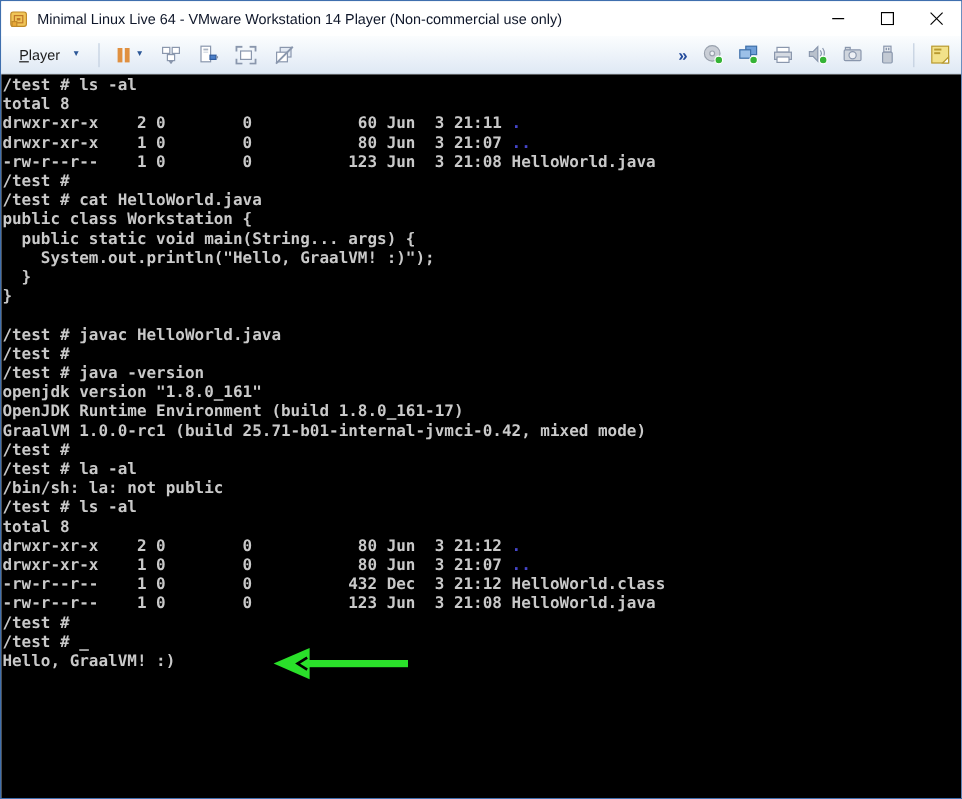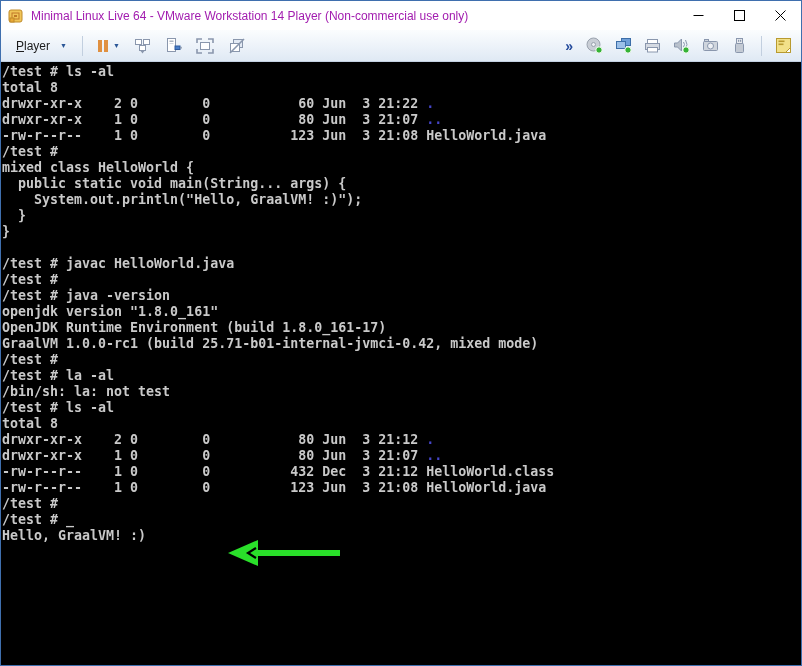--- a/index.html
+++ b/index.html
@@ -13,21 +13,21 @@
     background:#fff; overflow:hidden;
   }
 
   
   .titlebar{
     height:29px; background:#ffffff;
     display:flex; align-items:center;
     padding-left:7px; flex:0 0 auto;
   }
   .app-icon{ width:16px; height:16px; margin-right:7px; flex:0 0 auto; }
-  .title{ font-size:12px; color:#a21caf; white-space:nowrap; flex:1 1 auto; }
+  .title{ font-size:12px; color:#0f172a; white-space:nowrap; flex:1 1 auto; }
   .win-controls{ display:flex; height:100%; }
   .win-btn{ width:41px; height:100%; display:flex; align-items:center; justify-content:center; }
   .win-btn svg{ display:block; }
 
   
   .toolbar{
     height:32px; flex:0 0 auto;
     background:linear-gradient(#fbfdfe,#ecf2f9 55%,#dfe9f4);
     border-bottom:1px solid #c3d1e2;
     display:flex; align-items:center;
@@ -231,39 +231,40 @@
           </svg>
         </span>
       </div>
     </div>
   </div>
 
   <div class="terminal">
     <div id="term">
         <div class="tline"><span>/test # ls -al</span></div>
         <div class="tline"><span>total 8</span></div>
-        <div class="tline"><span>drwxr-xr-x    2 0        0           60 Jun  3 21:22 </span><span class="seg-dir">.</span></div>
+        <div class="tline"><span>drwxr-xr-x    2 0        0           60 Jun  3 21:11 </span><span class="seg-dir">.</span></div>
         <div class="tline"><span>drwxr-xr-x    1 0        0           80 Jun  3 21:07 </span><span class="seg-dir">..</span></div>
         <div class="tline"><span>-rw-r--r--    1 0        0          123 Jun  3 21:08 HelloWorld.java</span></div>
         <div class="tline"><span>/test #</span></div>
-        <div class="tline"><span>mixed class HelloWorld {</span></div>
+        <div class="tline"><span>/test # cat HelloWorld.java</span></div>
+        <div class="tline"><span>public class Workstation {</span></div>
         <div class="tline"><span>  public static void main(String... args) {</span></div>
         <div class="tline"><span>    System.out.println("Hello, GraalVM! :)");</span></div>
         <div class="tline"><span>  }</span></div>
         <div class="tline"><span>}</span></div>
         <div class="tline"><span></span></div>
         <div class="tline"><span>/test # javac HelloWorld.java</span></div>
         <div class="tline"><span>/test #</span></div>
         <div class="tline"><span>/test # java -version</span></div>
         <div class="tline"><span>openjdk version "1.8.0_161"</span></div>
         <div class="tline"><span>OpenJDK Runtime Environment (build 1.8.0_161-17)</span></div>
         <div class="tline"><span>GraalVM 1.0.0-rc1 (build 25.71-b01-internal-jvmci-0.42, mixed mode)</span></div>
         <div class="tline"><span>/test #</span></div>
         <div class="tline"><span>/test # la -al</span></div>
-        <div class="tline"><span>/bin/sh: la: not test</span></div>
+        <div class="tline"><span>/bin/sh: la: not public</span></div>
         <div class="tline"><span>/test # ls -al</span></div>
         <div class="tline"><span>total 8</span></div>
         <div class="tline"><span>drwxr-xr-x    2 0        0           80 Jun  3 21:12 </span><span class="seg-dir">.</span></div>
         <div class="tline"><span>drwxr-xr-x    1 0        0           80 Jun  3 21:07 </span><span class="seg-dir">..</span></div>
         <div class="tline"><span>-rw-r--r--    1 0        0          432 Dec  3 21:12 HelloWorld.class</span></div>
         <div class="tline"><span>-rw-r--r--    1 0        0          123 Jun  3 21:08 HelloWorld.java</span></div>
         <div class="tline"><span>/test #</span></div>
         <div class="tline"><span>/test # </span><span class="seg-cursor">_</span></div>
         <div class="tline"><span>Hello, GraalVM! :)</span></div>
       </div>

